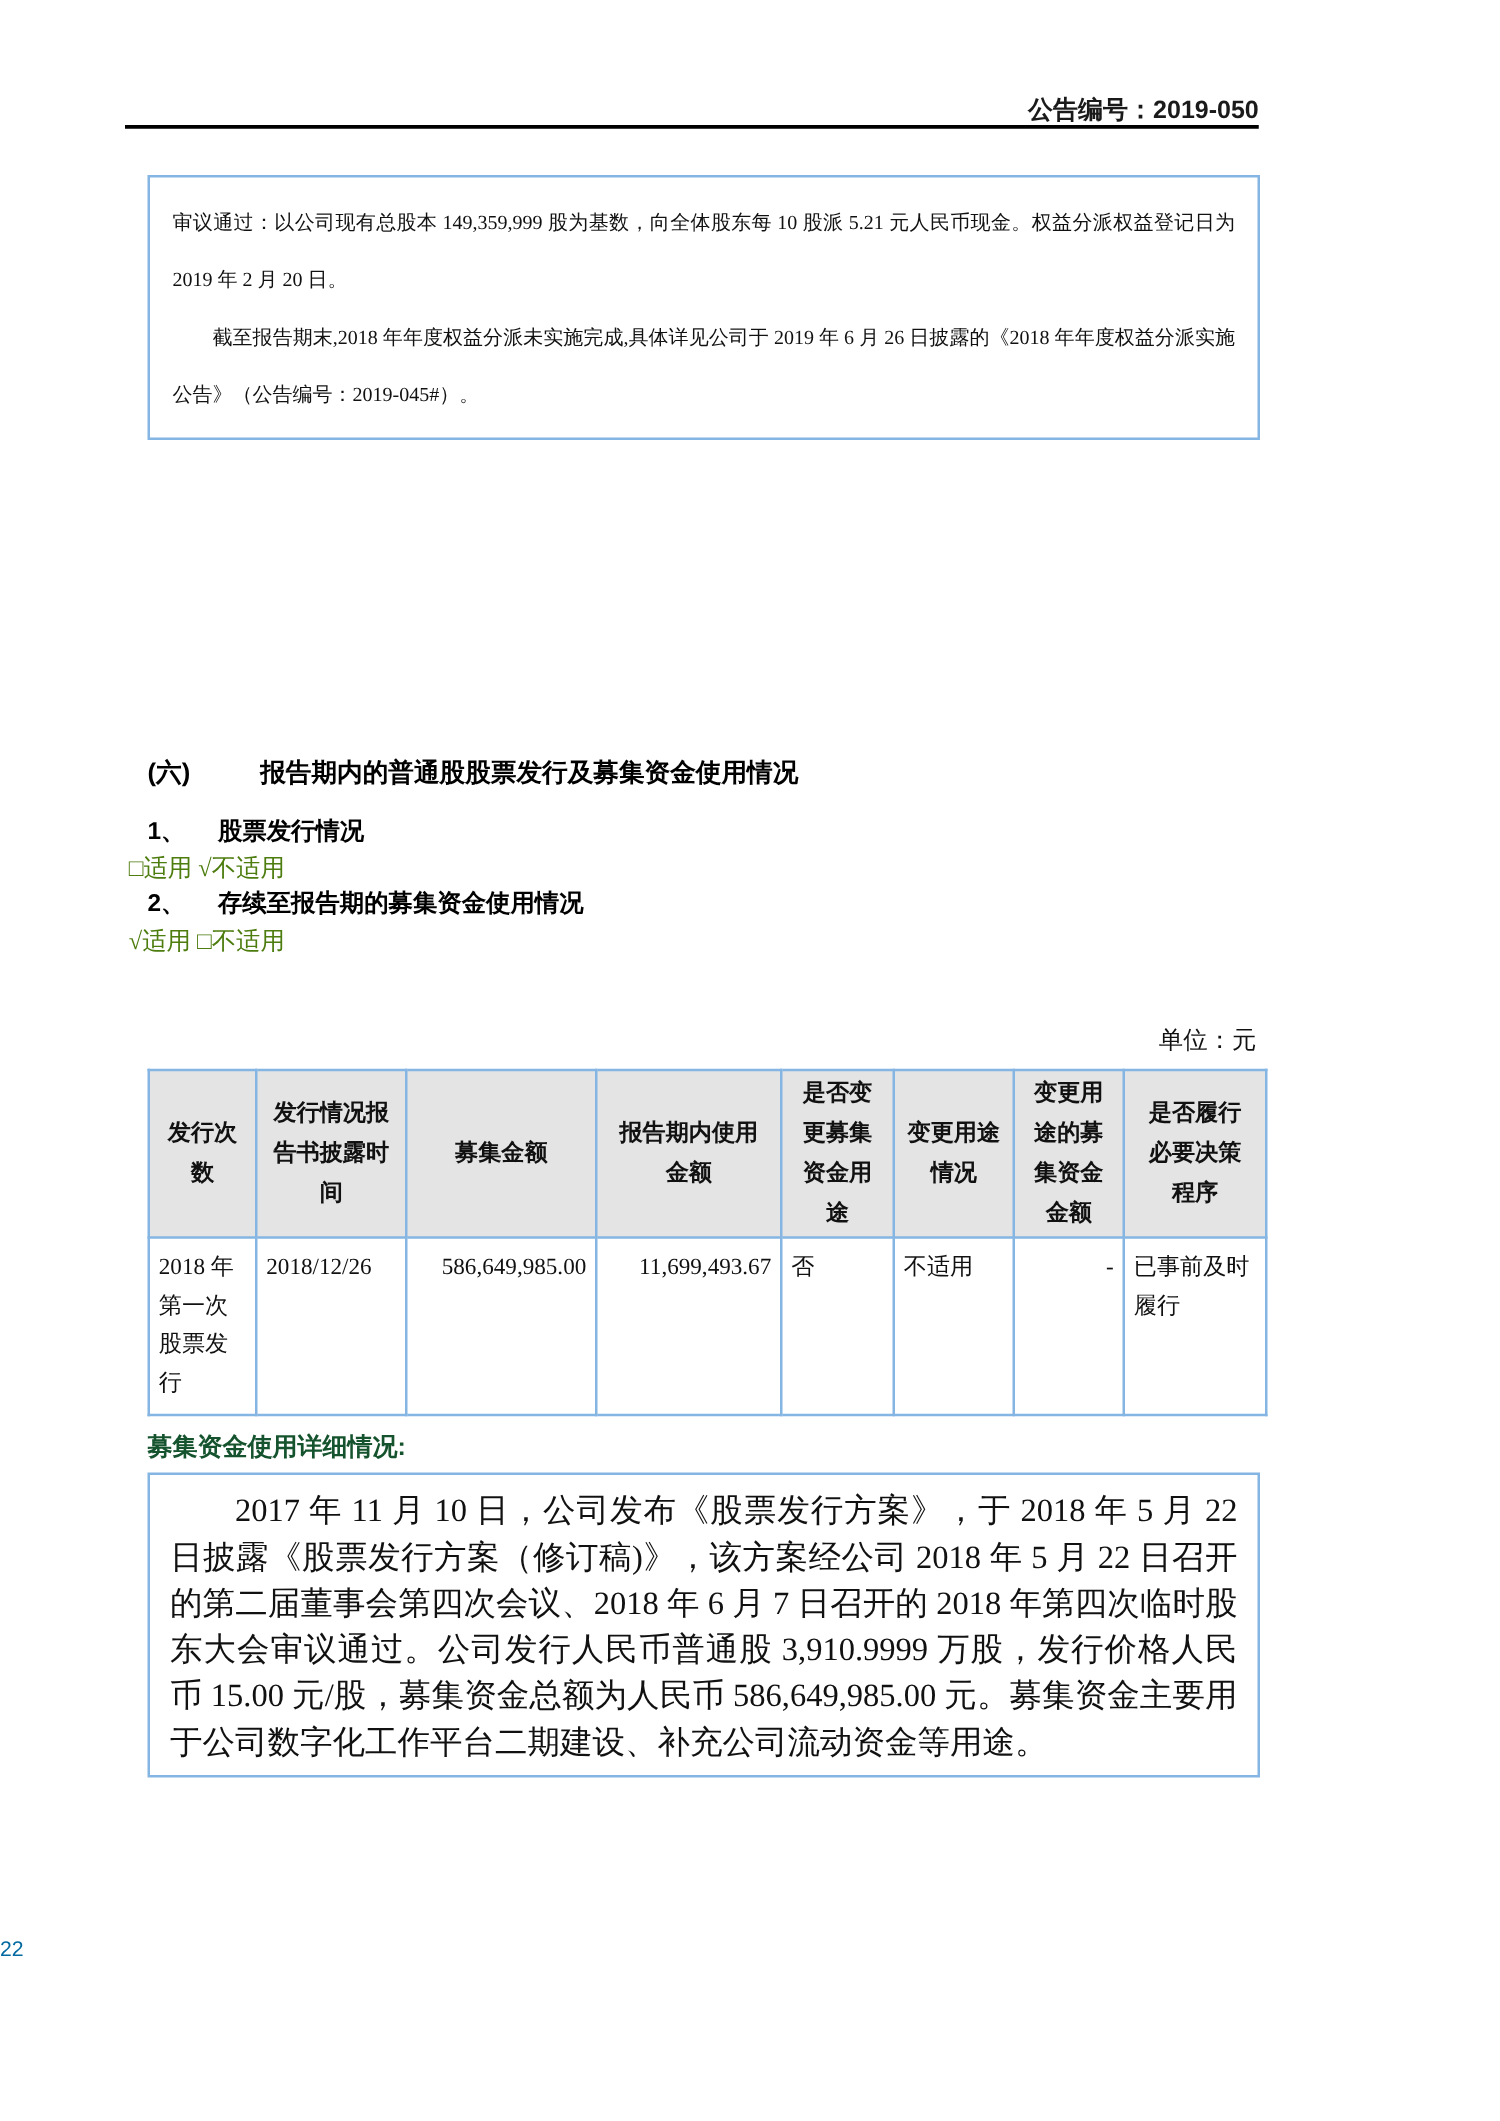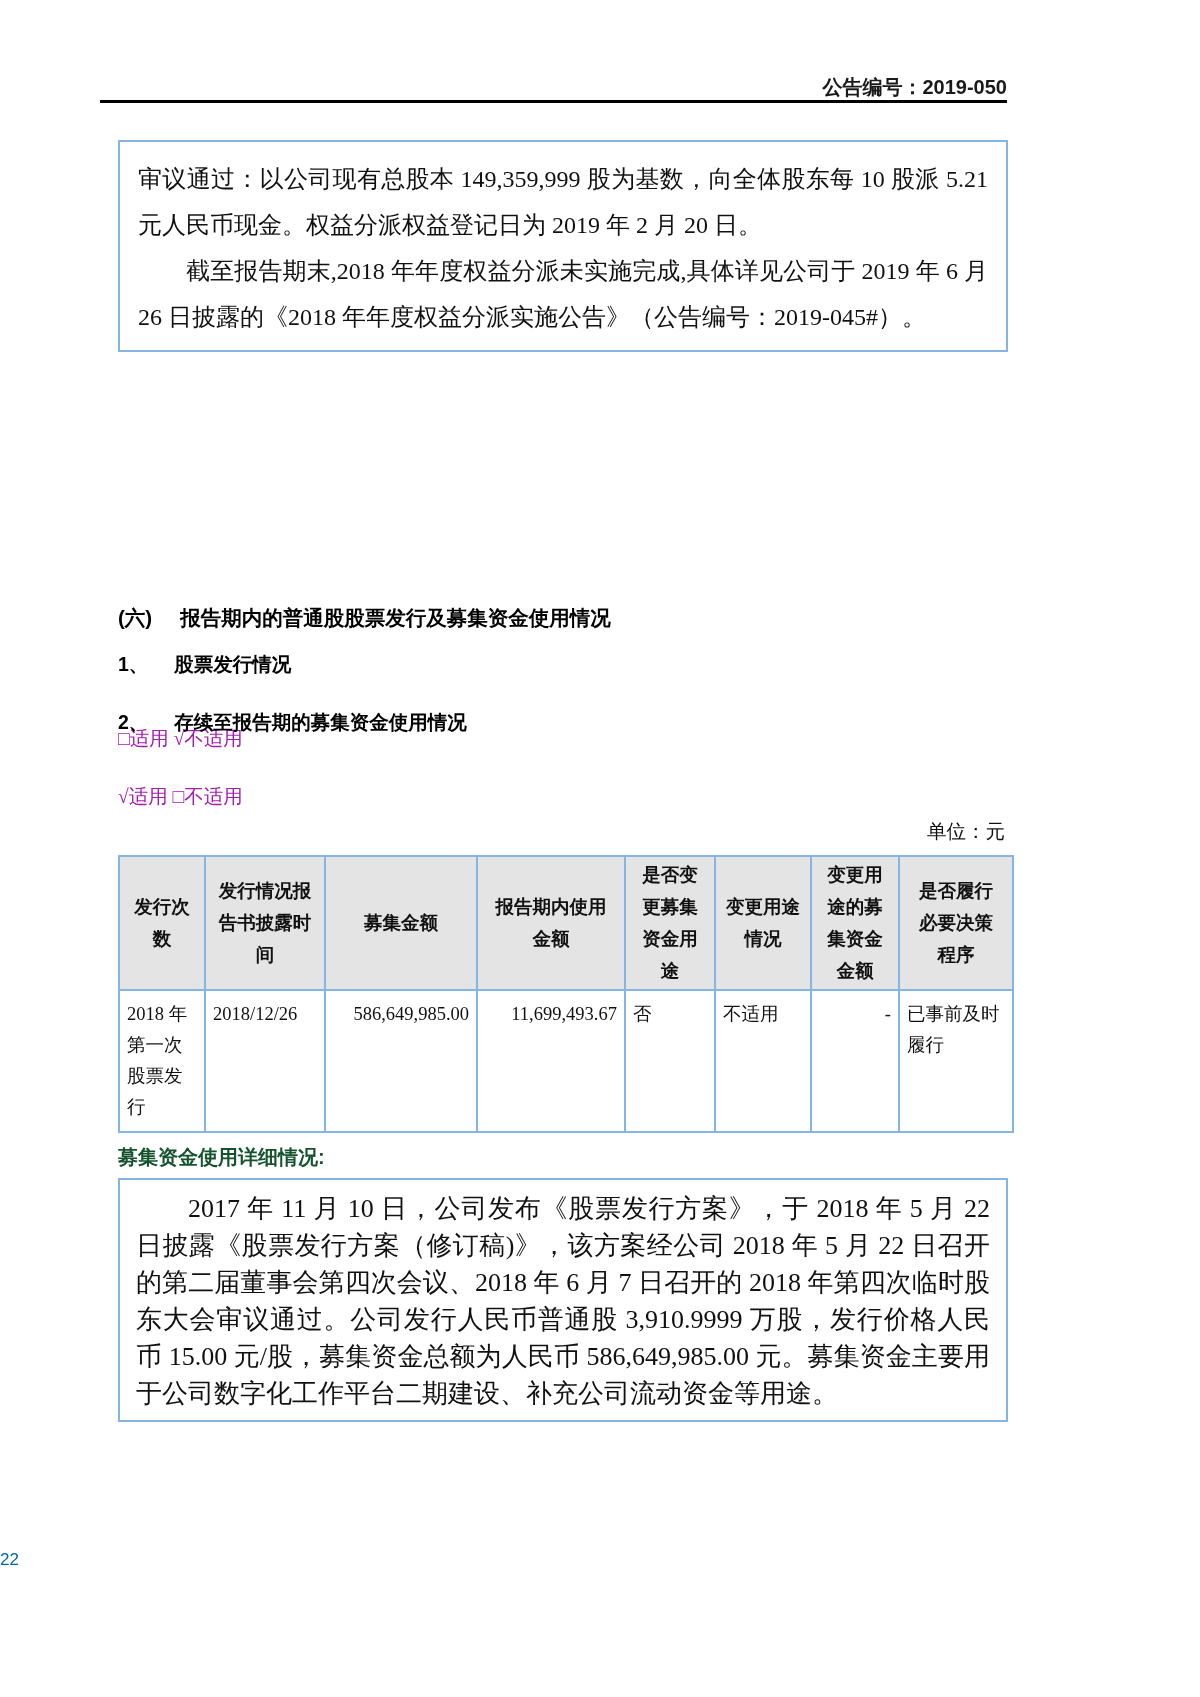--- a/index.html
+++ b/index.html
@@ -12,33 +12,33 @@
     font-family:"Liberation Sans","DejaVu Sans",sans-serif;
     font-weight:bold; font-size:20px; color:#1a1a1a;
   }
   .header-rule {
     position:absolute; top:100px; left:100px; width:907px; height:3px; background:#000;
   }
   .blue-box {
     position:absolute; left:118px; width:890px; box-sizing:border-box;
     border:2px solid #85b5e2; background:#fff;
   }
-  .box-dividend { top:140px; padding:14px 18px 10px; font-size:24px; line-height:46px; text-align:justify; }
+  .box-dividend { top:140px; padding:14px 18px 10px; font-size:16px; line-height:46px; text-align:justify; }
   .box-dividend p { margin:0; }
   .ind { text-indent:2em; }
   .sec-heading {
     position:absolute; left:118px; display:flex; align-items:baseline;
     font-family:"Liberation Sans","DejaVu Sans",sans-serif; font-weight:bold; color:#000;
   }
   .sec6 { top:604px; font-size:20.5px; }
-  .sec6 .sec-title { margin-left:28px; }
+  .sec6 .sec-title { margin-left:56px; }
   .sub1 { top:651px; font-size:19.5px; }
   .sub2 { top:709px; font-size:19.5px; }
   .sub1 .sec-title, .sub2 .sec-title { margin-left:26px; }
-  .applicability { position:absolute; left:118px; font-size:19.5px; color:#a21caf;margin-top:44px; }
+  .applicability { position:absolute; left:103px; font-size:19.5px; color:#4d7c0f; }
   .app1 { top:681px; }
   .app2 { top:739px; }
   .unit-label { position:absolute; top:818px; right:195px; font-size:19.5px; }
   table.fund-table {
     position:absolute; top:855px; left:118px; width:894px;
     border-collapse:collapse; table-layout:fixed; font-size:18.5px; color:#111;
   }
   .fund-table th, .fund-table td { border:2px solid #85b5e2; box-sizing:border-box; word-break:break-all; }
   .fund-table th {
     background:#e4e4e4; font-weight:bold; text-align:center; vertical-align:middle;

